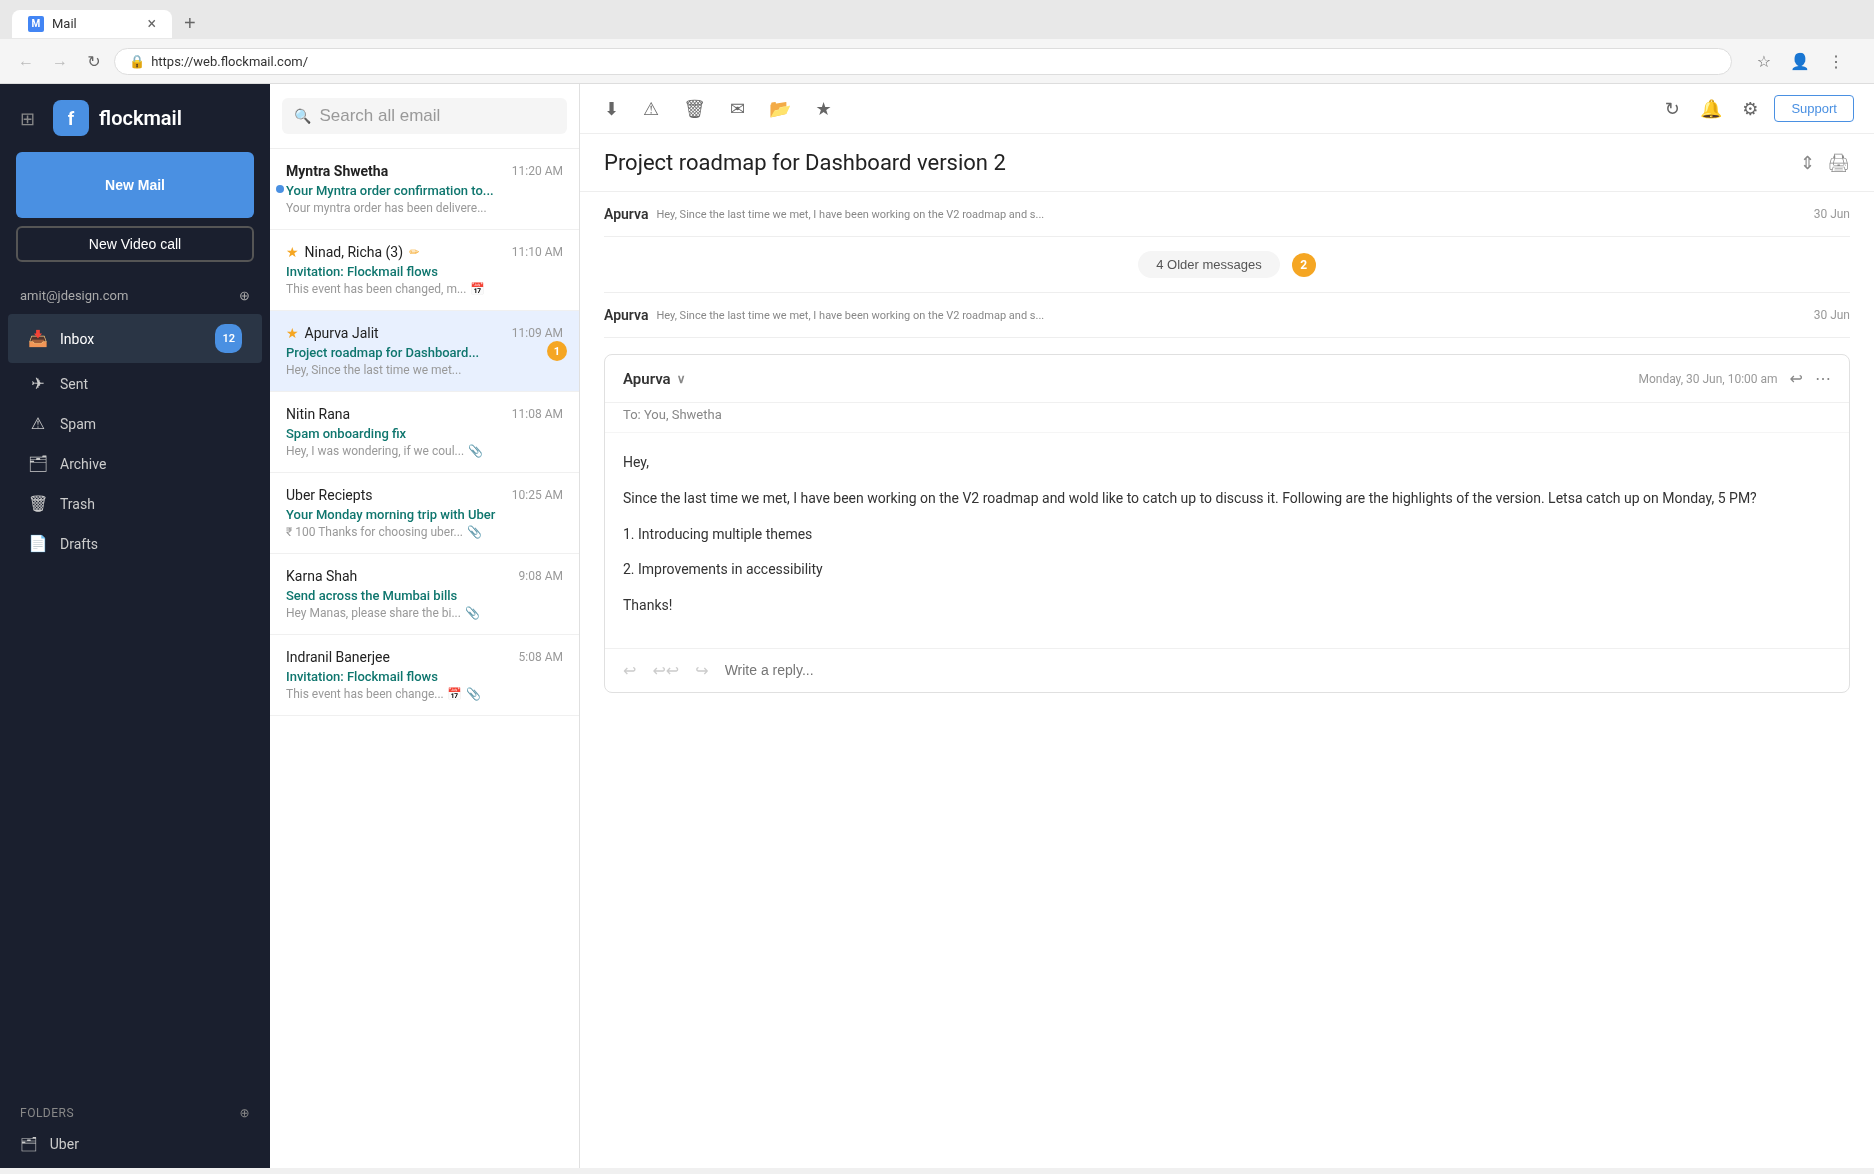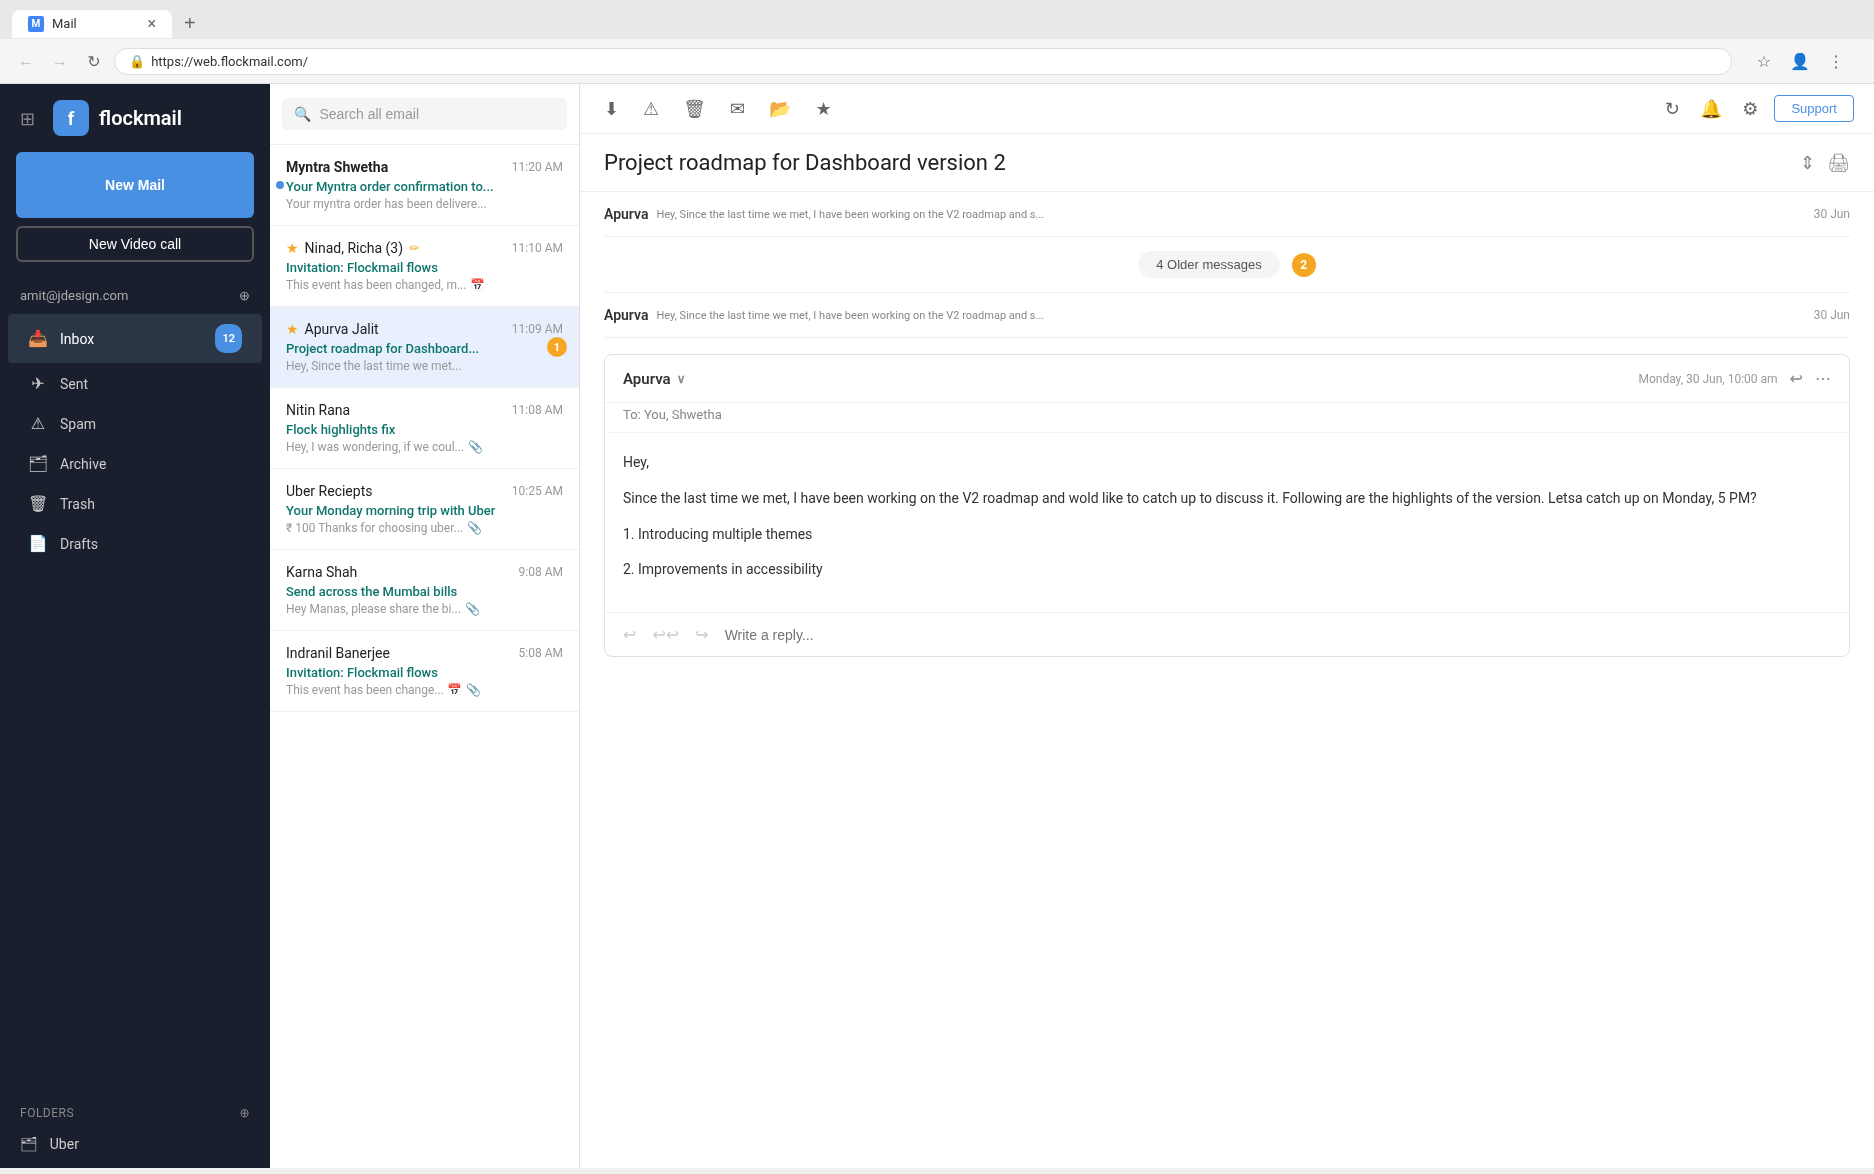--- a/index.html
+++ b/index.html
@@ -40,21 +40,21 @@
     .nav-badge { background: #4a90e2; color: white; border-radius: 10px; padding: 8px 7px; font-size: 11px; font-weight: 600; margin-left: auto; }
     .sidebar-folders { padding: 16px 20px 8px; }
     .folders-header { display: flex; align-items: center; justify-content: space-between; color: #888; font-size: 12px; margin-bottom: 8px; text-transform: uppercase; letter-spacing: 0.5px; }
     .folder-item { display: flex; align-items: center; gap: 12px; padding: 8px 0; cursor: pointer; color: #ccc; font-size: 14px; }
 
     
     .email-list { width: 310px; border-right: 1px solid #e0e0e0; display: flex; flex-direction: column; flex-shrink: 0; background: #fff; }
     .email-search { padding: 14px 12px; border-bottom: 1px solid #eee; }
     .search-box { display: flex; align-items: center; gap: 8px; background: #f5f5f5; border-radius: 6px; padding: 8px 12px; }
     .search-icon { color: #999; font-size: 14px; }
-    .search-input { border: none; background: transparent; outline: none; font-size: 14px; color: #7f1d1d; width: 100%; }
+    .search-input { border: none; background: transparent; outline: none; font-size: 17px; color: #7f1d1d; width: 100%; }
     .search-input::placeholder { color: #999; }
     .email-items { flex: 1; overflow-y: auto; }
     .email-item { padding: 14px 16px; border-bottom: 1px solid #f0f0f0; cursor: pointer; position: relative; }
     .email-item.selected { background: #e8f0fe; }
     .email-item.unread .email-sender { font-weight: 700; }
     .email-item-header { display: flex; align-items: center; justify-content: space-between; margin-bottom: 4px; }
     .email-sender { font-size: 14px; color: #222; display: flex; align-items: center; gap: 6px; }
     .email-time { font-size: 12px; color: #999; }
     .email-subject { font-size: 13px; color: #0f766e; font-weight: 500; margin-bottom: 3px; }
     .email-preview { font-size: 12px; color: #999; white-space: nowrap; overflow: hidden; text-overflow: ellipsis; display: flex; align-items: center; gap: 4px; }
@@ -236,21 +236,21 @@
           <span>Hey, Since the last time we met...</span>
         </div>
         <div class="notification-badge">1</div>
       </div>
 
       <div class="email-item">
         <div class="email-item-header">
           <span class="email-sender">Nitin Rana</span>
           <span class="email-time">11:08 AM</span>
         </div>
-        <div class="email-subject">Flock highlights fix</div>
+        <div class="email-subject">Spam onboarding fix</div>
         <div class="email-preview">
           <span>Hey, I was wondering, if we coul...</span>
           <span class="attachment-icon">📎</span>
         </div>
       </div>
 
       <div class="email-item">
         <div class="email-item-header">
           <span class="email-sender">Uber Reciepts</span>
           <span class="email-time">10:25 AM</span>
@@ -350,20 +350,21 @@
             <span class="message-reply-icon">↩</span>
             <span class="message-more-icon">⋯</span>
           </div>
         </div>
         <div class="message-to">To: You, Shwetha</div>
         <div class="message-body">
           <p>Hey,</p>
           <p>Since the last time we met, I have been working on the V2 roadmap and wold like to catch up to discuss it. Following are the highlights of the version. Letsa catch up on Monday, 5 PM?</p>
           <p>1. Introducing multiple themes</p>
           <p>2. Improvements in accessibility</p>
+          <p>Thanks!</p>
         </div>
         <div class="message-reply-bar">
           <span class="reply-icon">↩</span>
           <span class="reply-icon">↩↩</span>
           <span class="reply-icon">↪</span>
           <input class="reply-input" type="text" placeholder="Write a reply..." style="">
         </div>
       </div>
     </div>
   </div>

